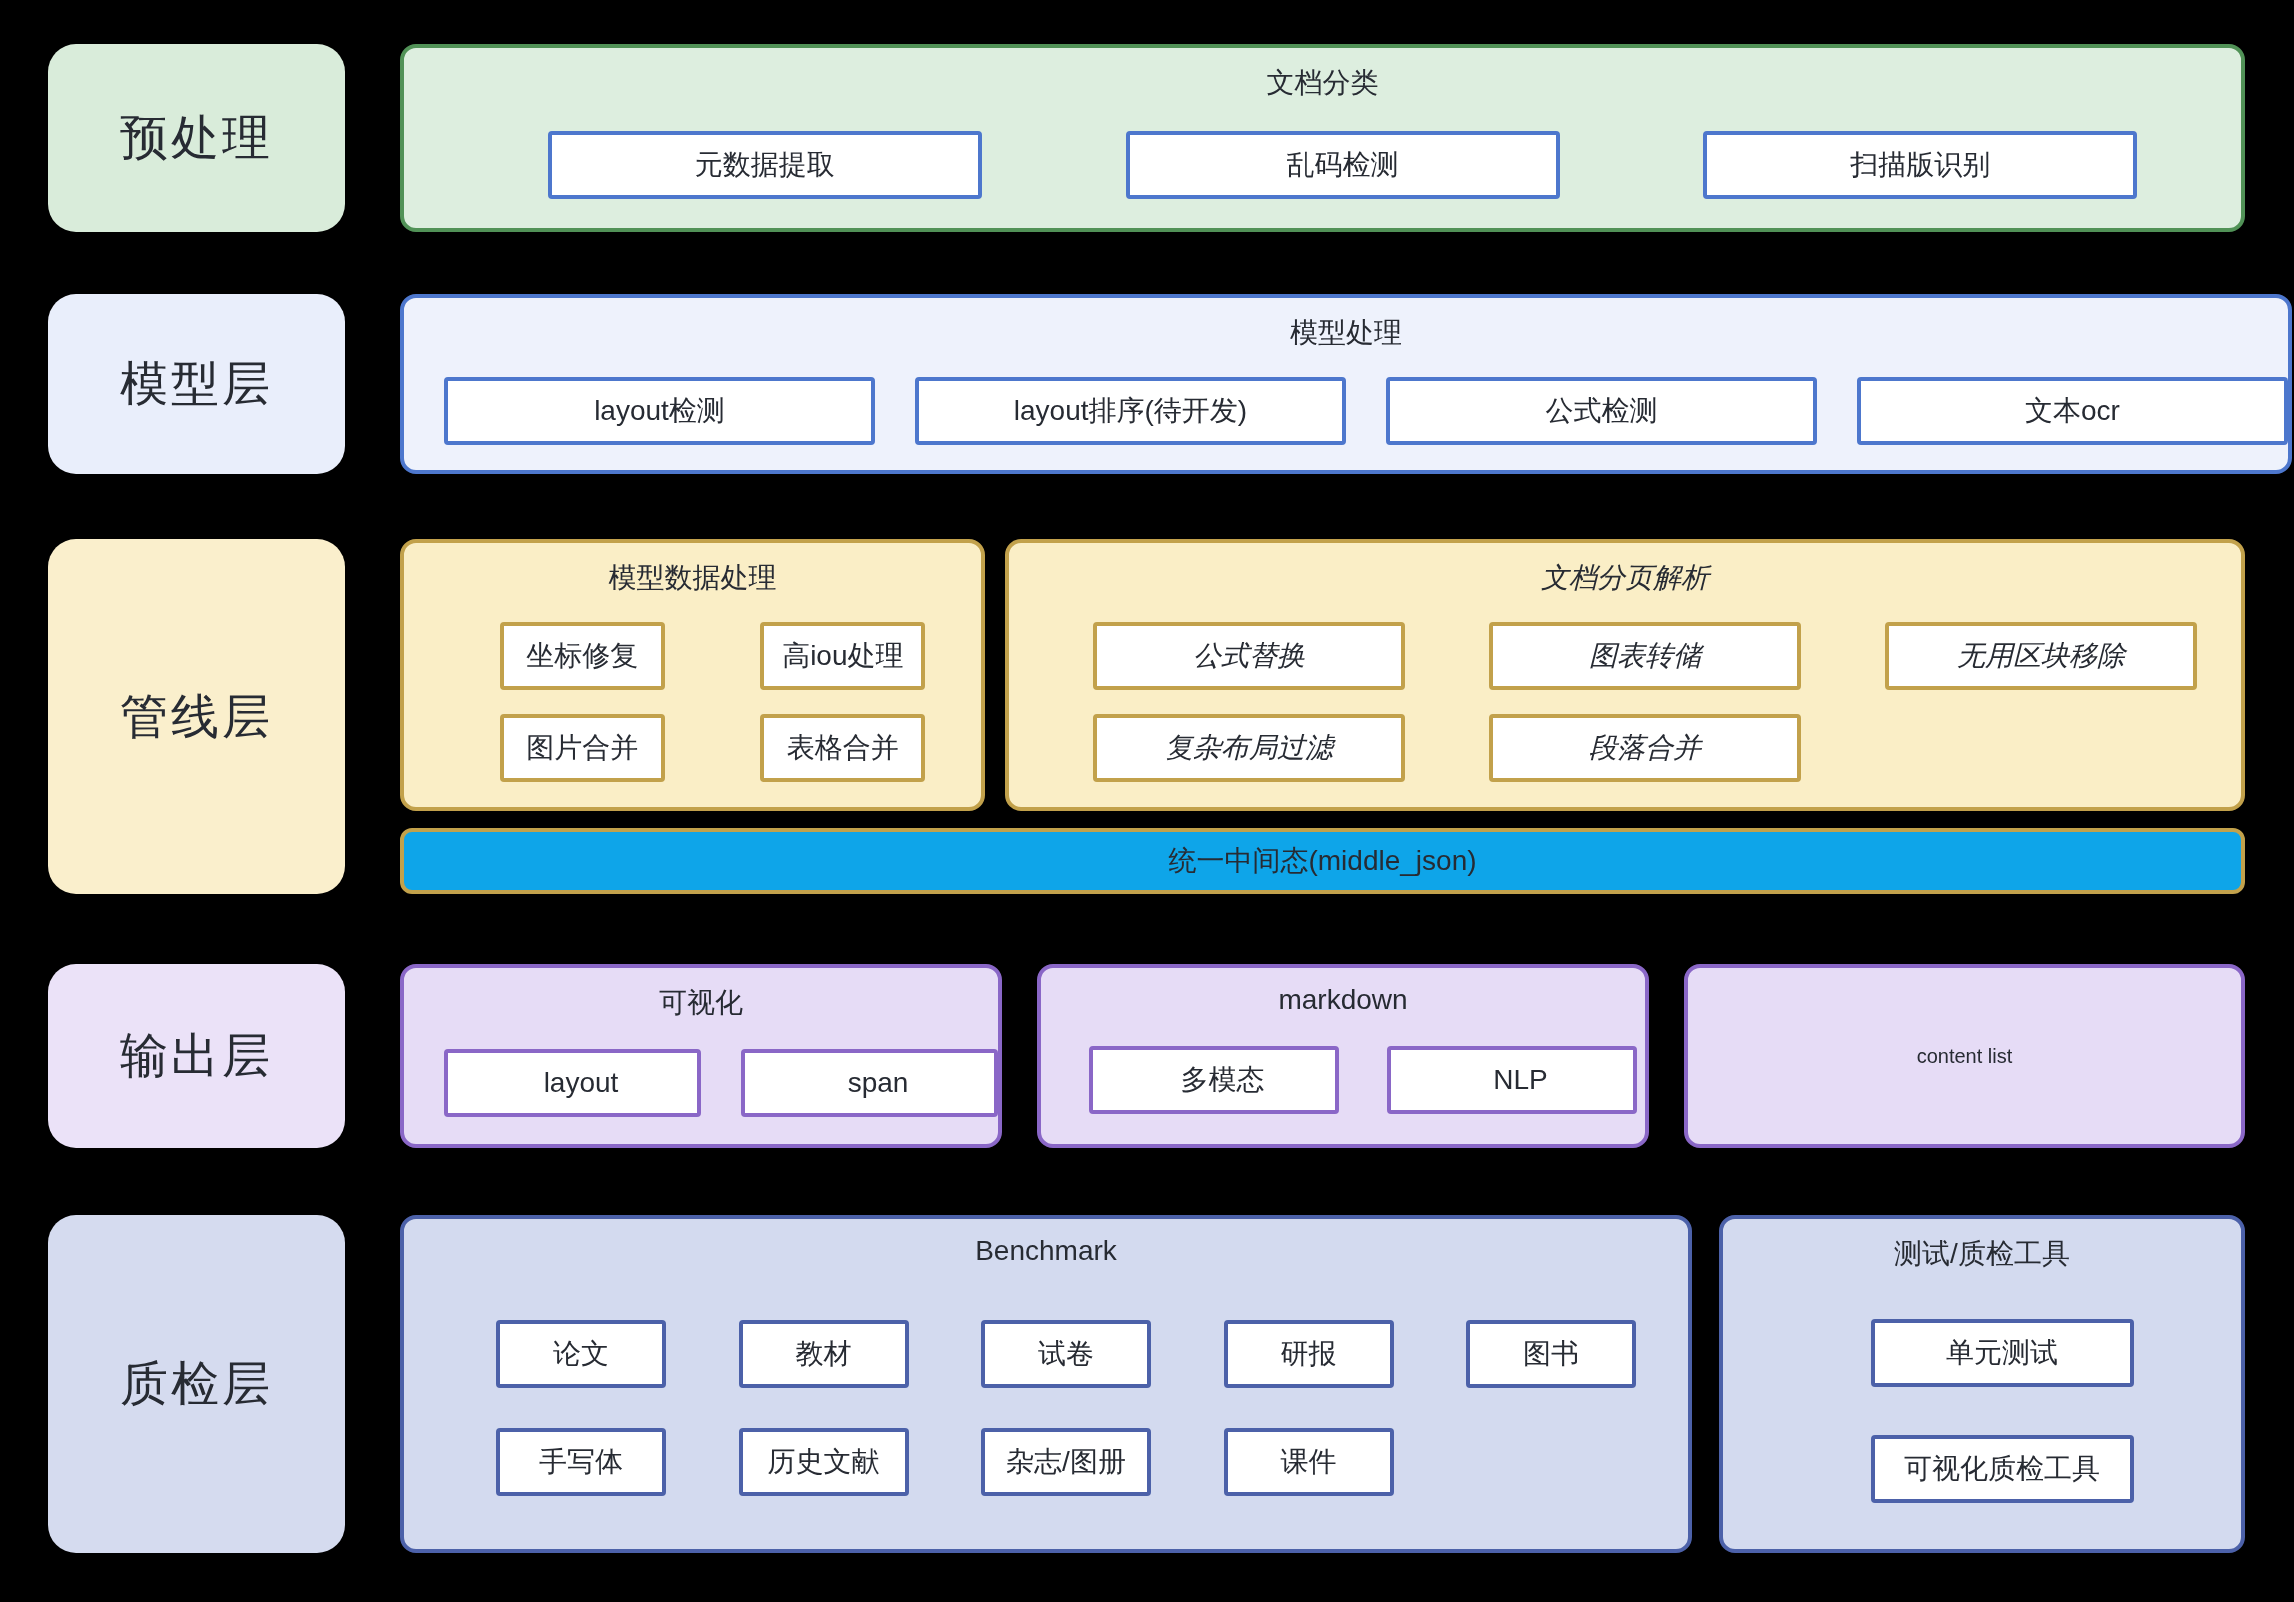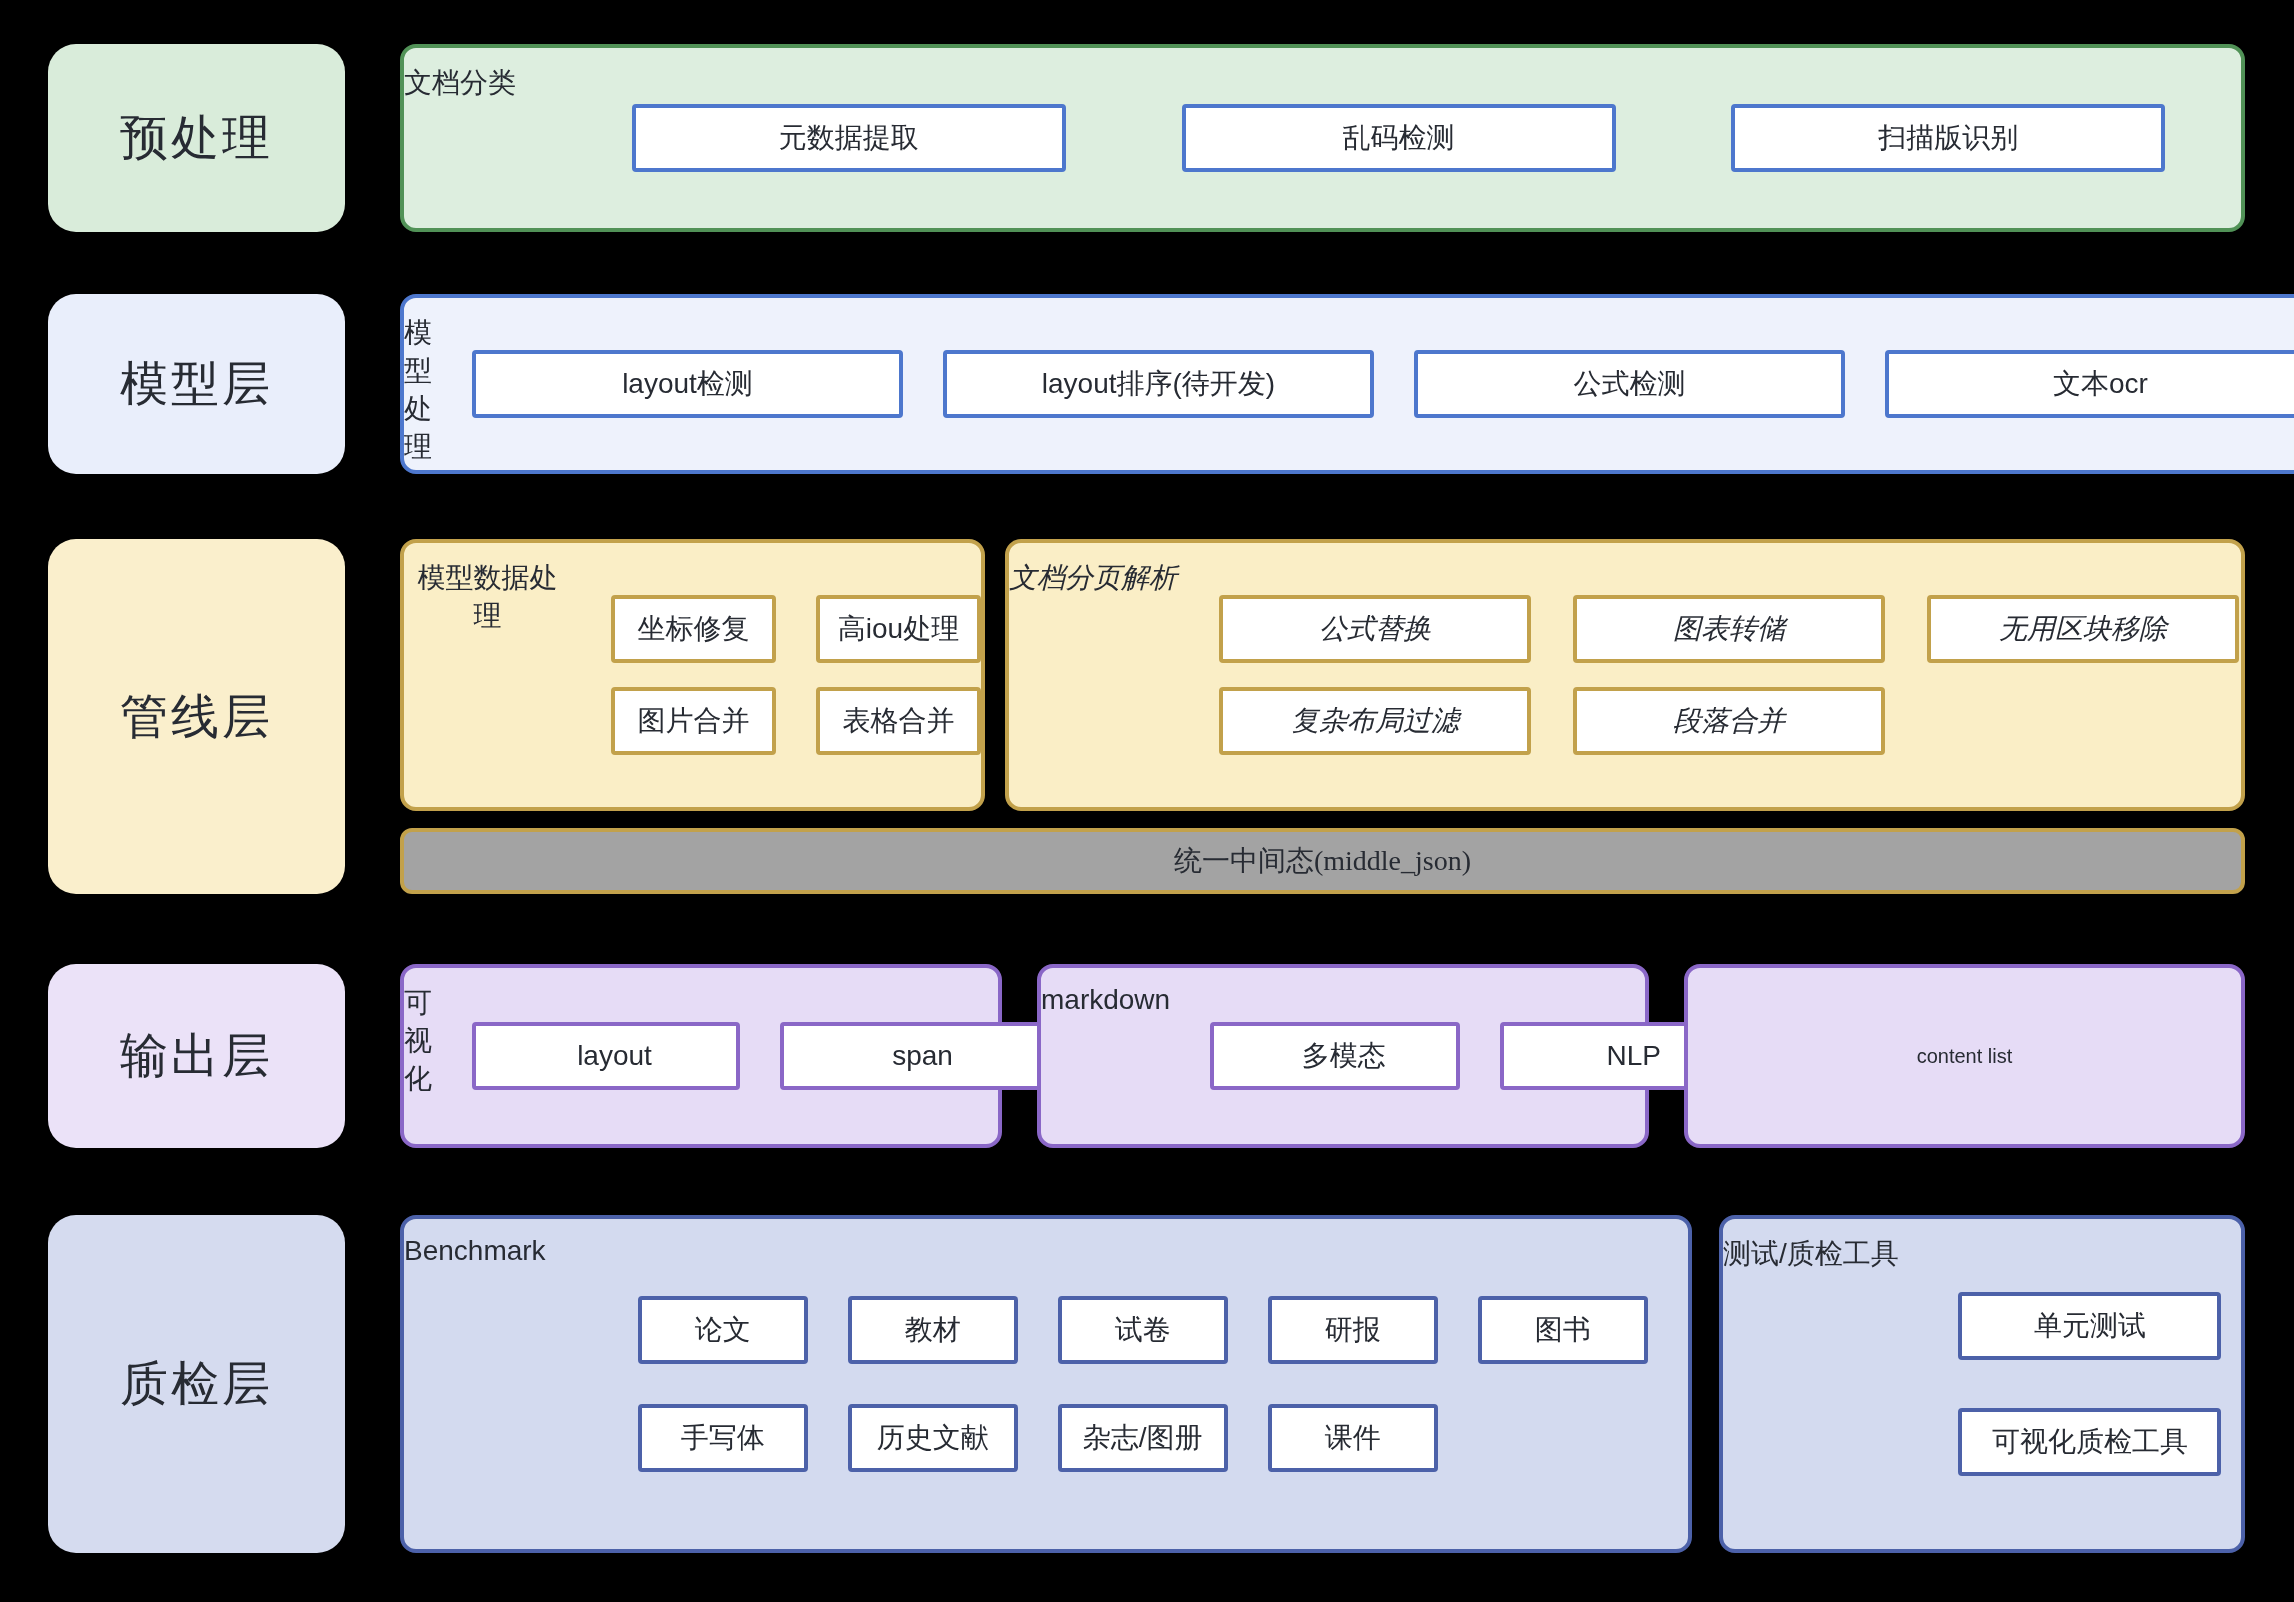--- a/index.html
+++ b/index.html
@@ -19,21 +19,21 @@
   .row { display:flex; align-items:stretch; }
   .layer-label {
     flex:0 0 297px; margin-right:55px;
     border-radius:28px;
     display:flex; align-items:center; justify-content:center;
     font-size:48px; letter-spacing:3px;
   }
   .row-content { flex:1; display:flex; min-width:0; }
   .group {
     border:4px solid; border-radius:16px;
-    display:flex; 
+    display:flex; flex-direction:column;
   }
   .group-title { text-align:center; padding-top:16px; font-size:28px; }
   .items { flex:1; min-height:0; }
   .item {
     background:#ffffff; border:4px solid; border-radius:4px;
     height:68px;
     display:flex; align-items:center; justify-content:center;
     font-size:28px; white-space:nowrap;margin-left:40px;
   }
 
@@ -79,24 +79,23 @@
     display:grid; grid-template-columns:repeat(2,205px);
     justify-content:space-evenly; align-content:center; row-gap:24px;
   }
   .g-page-parse { flex:1;font-style:italic; }
   .g-page-parse .items {
     display:grid; grid-template-columns:repeat(3,352px);
     justify-content:space-evenly; align-content:center; row-gap:24px;
   }
   .pipe-bar {
     margin-top:17px; height:66px;
-    border:4px solid #c2a14b; background:#a3a3a3; border-radius:12px;
+    border:4px solid #c2a14b; background:#0ea5e9; border-radius:12px;
     display:flex; align-items:center; justify-content:center;
     font-size:28px;
-    font-family:Liberation Serif, serif;
   }
 
   
   .row-4 { height:184px; margin-bottom:67px; }
   .row-4 .row-content { gap:35px; }
   .g-vis { width:602px; }
   .g-vis .items, .g-md .items { display:flex; align-items:center; justify-content:space-evenly; }
   .g-vis .item { width:268px; }
   .g-md  { width:612px; }
   .g-md .item { width:250px; }

